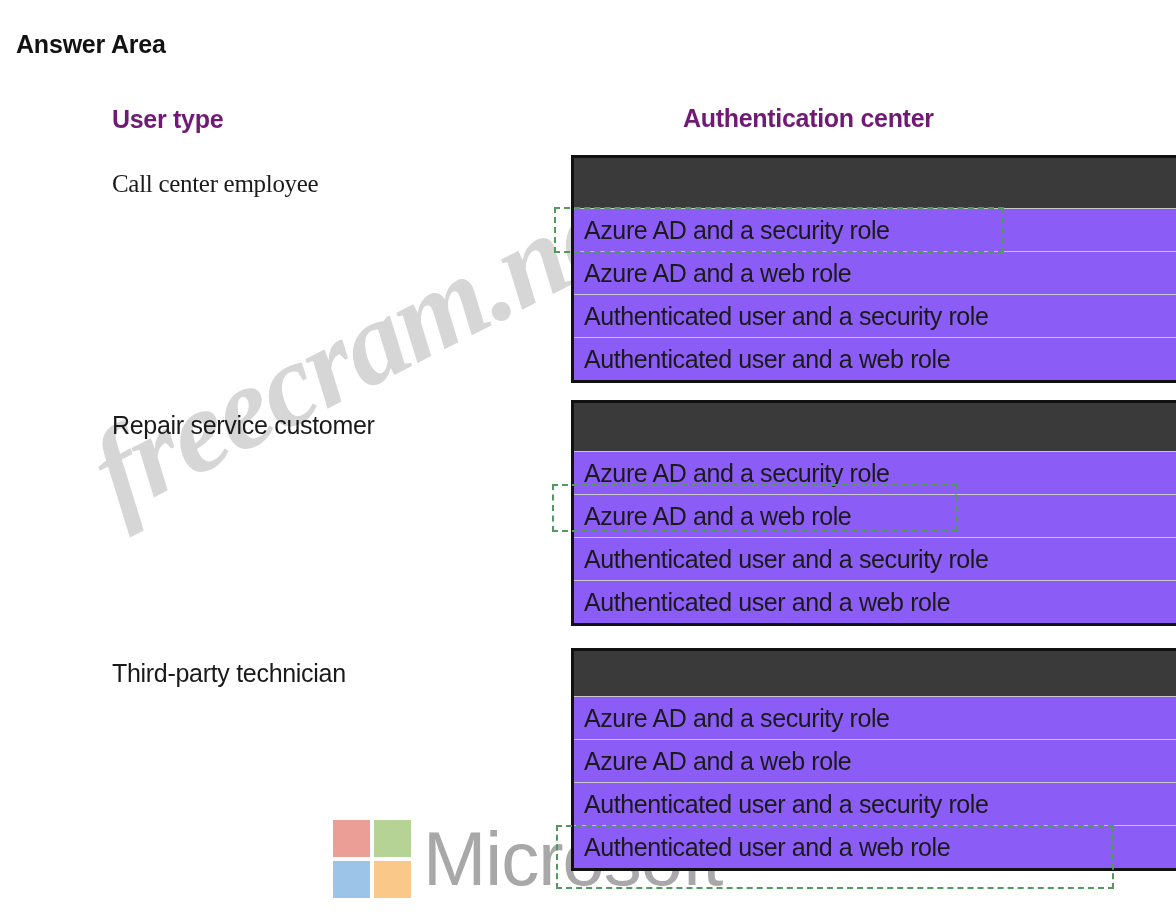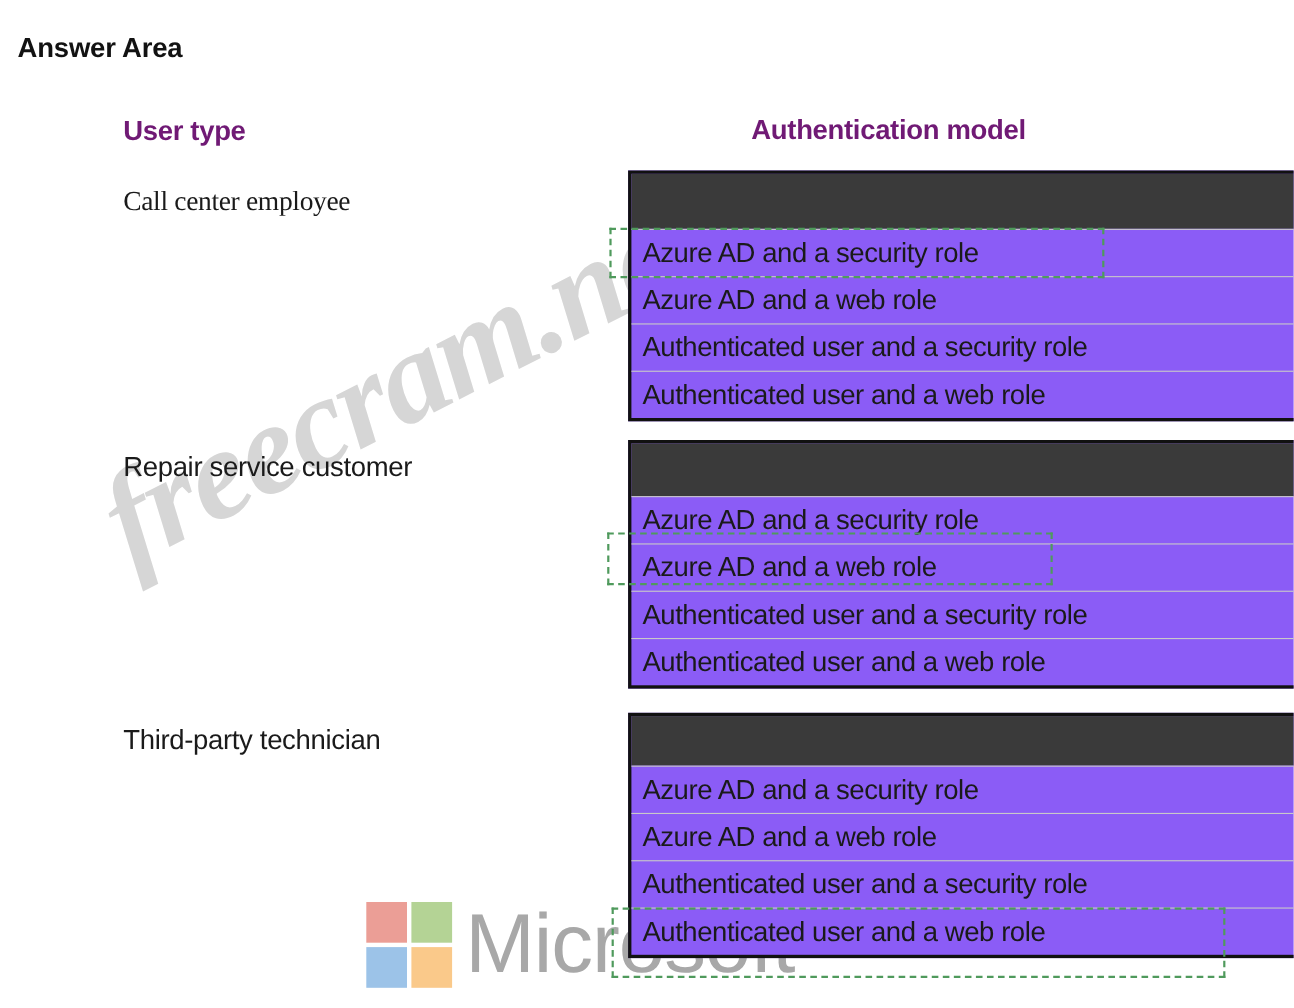--- a/index.html
+++ b/index.html
@@ -146,21 +146,21 @@
   #sel-box-2 { left: 556px; top: 825px; width: 558px; height: 64px; }
 </style>
 </head>
 <body>
 
 <div id="watermark-freecram">freecram.net</div>
 
 <div id="answer-area-title">Answer Area</div>
 
 <div id="head-user-type" class="col-head">User type</div>
-<div id="head-auth-model" class="col-head">Authentication model</div>
+<div id="head-auth-model" class="col-head">Authentication center</div>
 
 <div id="user-type-0" class="user-type-label">Call center employee</div>
 <div id="user-type-1" class="user-type-label">Repair service customer</div>
 <div id="user-type-2" class="user-type-label">Third-party technician</div>
 
 <div id="dropdown-block-0" class="dropdown-block">
   <div class="dropdown-header-bar" style="background: rgb(58, 58, 58);"></div>
   <div class="dropdown-option">Azure AD and a security role</div>
   <div class="dropdown-option">Azure AD and a web role</div>
   <div class="dropdown-option">Authenticated user and a security role</div>

